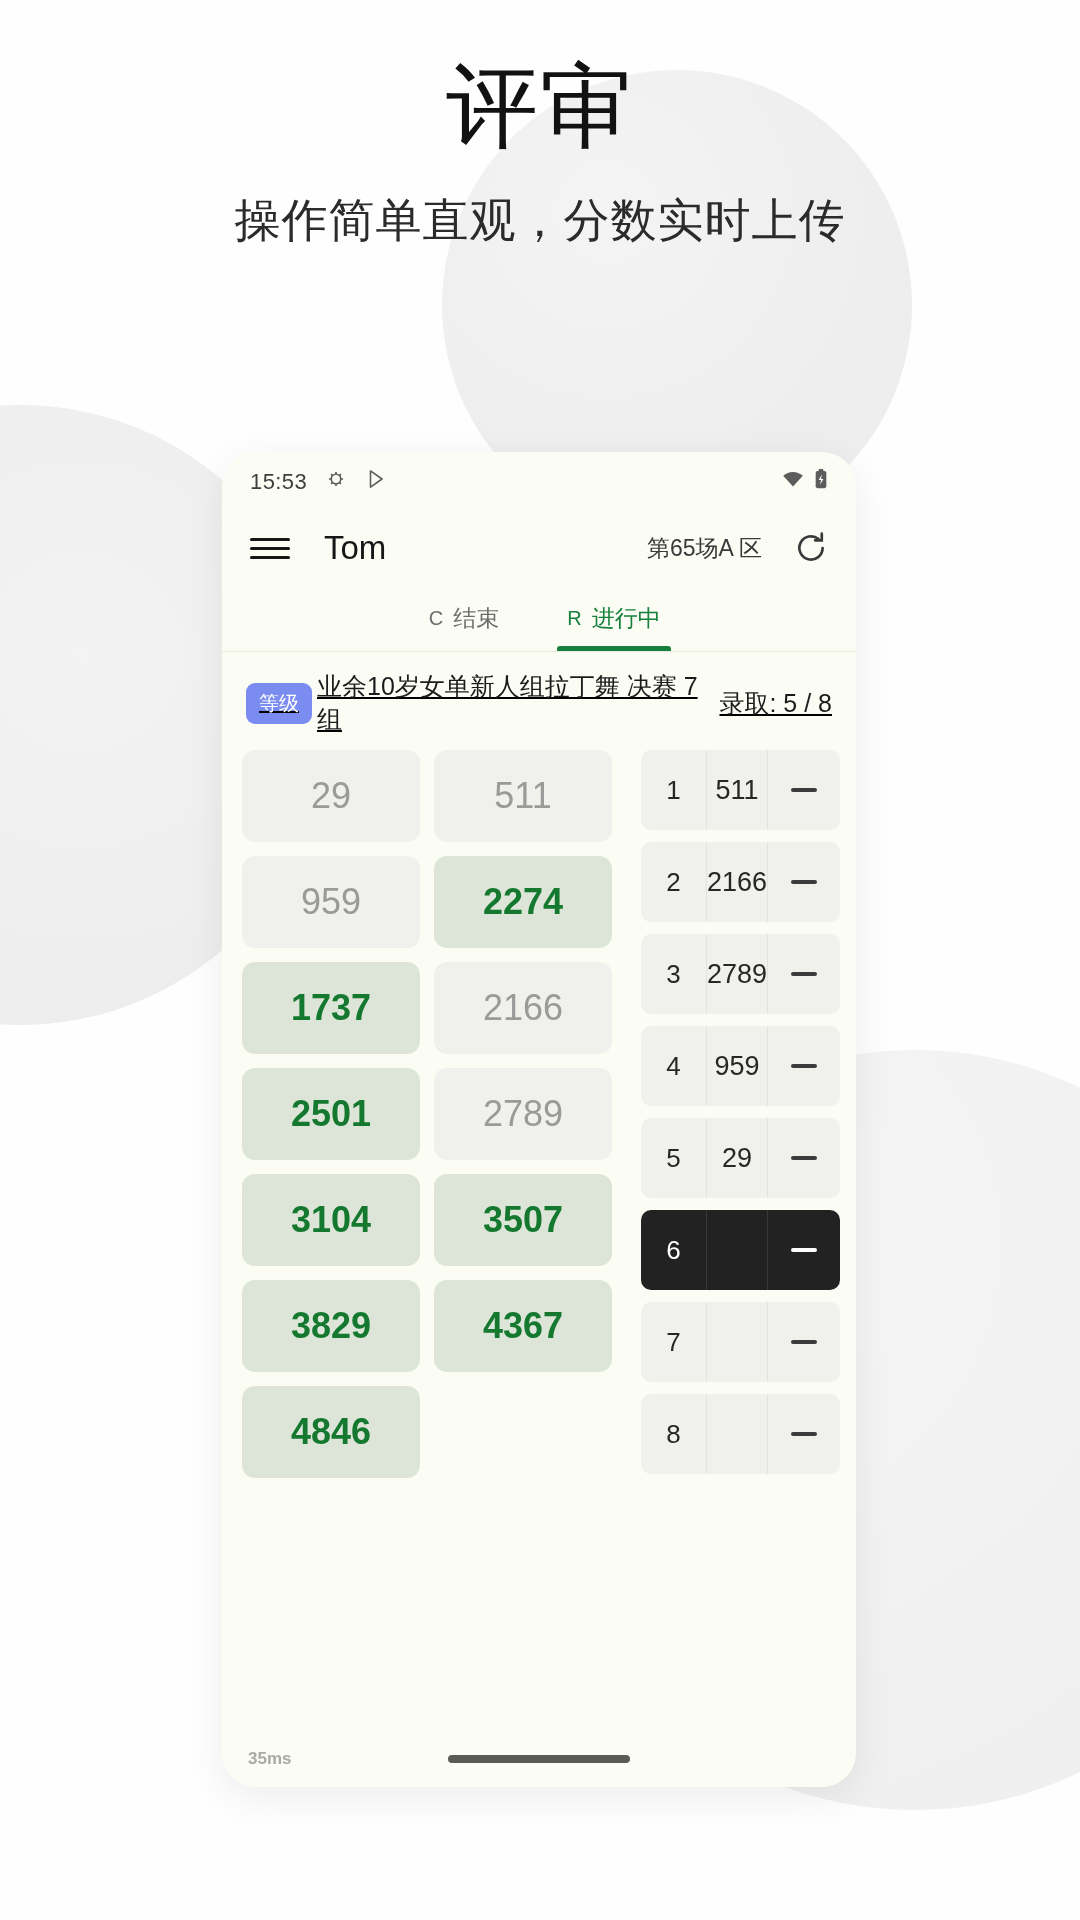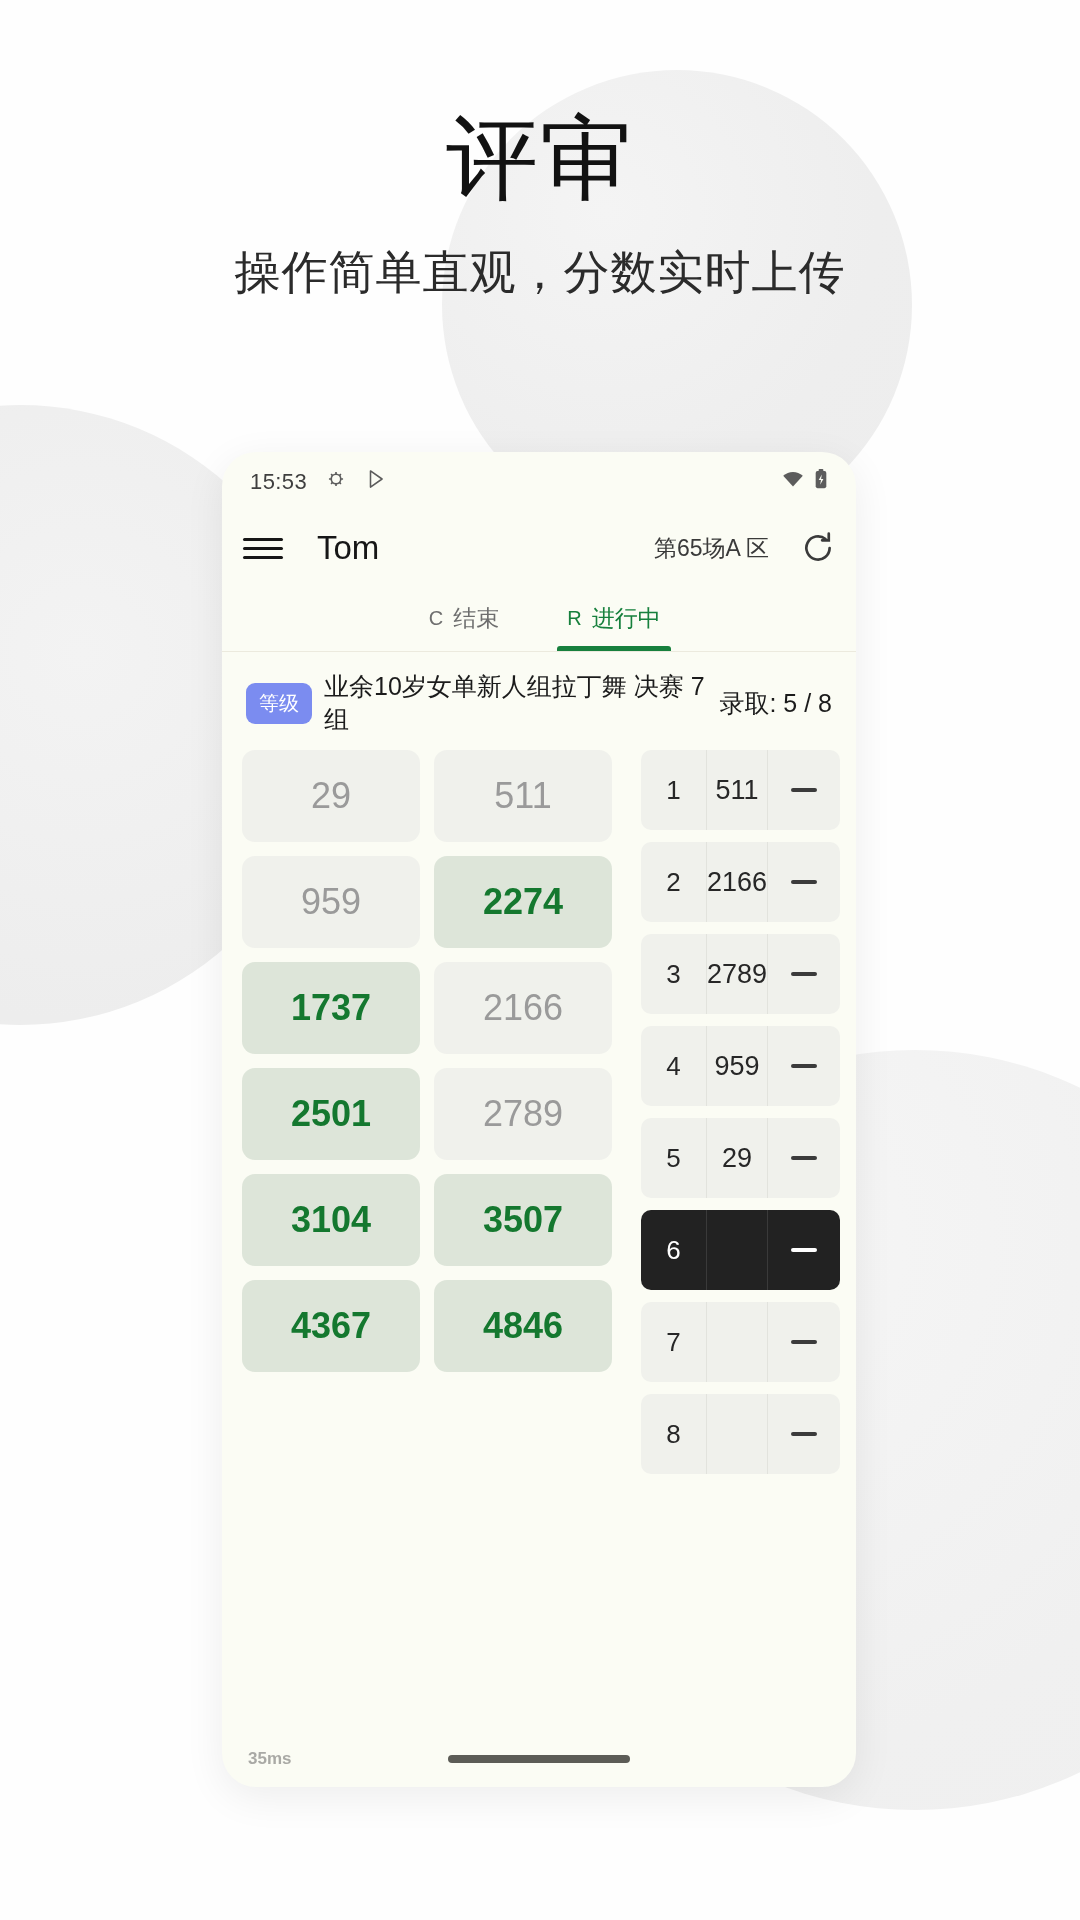--- a/index.html
+++ b/index.html
@@ -30,21 +30,21 @@
   }
   #blob-br {
     width: 760px; height: 760px;
     right: -215px; top: 1050px;
     background: radial-gradient(circle at 25% 25%, #f6f6f6 0%, #f0f0f0 65%, #efefef 100%);
   }
 
   
   #hero { position: absolute; left: 0; top: 0; width: 1080px; text-align: center; }
   #hero-title {
-    margin-top: 112px;
+    margin-top: 60px;
     font-size: 92px;
     line-height: 1.0;
     font-weight: 400;
     color: #121212;
     letter-spacing: 2px;
   }
   #hero-sub {
     margin-top: 38px;
     font-size: 46px;
     font-weight: 300;
@@ -73,21 +73,21 @@
   }
   #statusbar .time { font-size: 22px; color: #3f3f3f; letter-spacing: 0.4px; }
   #statusbar .sb-left { display: flex; align-items: flex-end; gap: 18px; }
   #statusbar .spacer { flex: 1; }
   #statusbar .sb-right { display: flex; align-items: center; gap: 9px; }
 
   
   #appbar {
     height: 76px; flex: 0 0 76px;
     display: flex; align-items: center;
-    padding: 0 21px;
+    padding: 0 28px;
     justify-content: center;
   }
   #menu-btn { width: 40px; display: flex; flex-direction: column; gap: 6px; cursor: pointer; }
   #menu-btn i { display: block; height: 3px; background: #161616; border-radius: 2px; }
   #appbar-title {
     margin-left: 34px;
     font-size: 33px; color: #161616; font-weight: 400;
   }
   #appbar .spacer { flex: 1; }
   #match-label { font-size: 23px; color: #3a3a3a; }
@@ -113,21 +113,22 @@
   .tab.active .tcode { color: #17803d; }
   .tab.active::after {
     content: ""; position: absolute; bottom: 0; left: 18px; right: 18px;
     height: 5px; background: #17803d; border-radius: 3px 3px 0 0;
   }
 
   
   #event-header {
     display: flex; align-items: center;
     padding: 18px 24px 14px 24px;
-    gap: 12px;
+    gap: 5px;
+    text-decoration: underline;
   }
   #grade-badge {
     flex: 0 0 auto;
     background: #7b8cf0; color: #ffffff;
     font-size: 20px;
     padding: 7px 13px; border-radius: 9px;
   }
   #event-title {
     flex: 1 1 auto;
     font-size: 25px; color: #1b1b1b; line-height: 1.32;
@@ -293,20 +294,21 @@
           <div class="num-tile off">29</div>
           <div class="num-tile off">511</div>
           <div class="num-tile off">959</div>
           <div class="num-tile on">2274</div>
           <div class="num-tile on">1737</div>
           <div class="num-tile off">2166</div>
           <div class="num-tile on">2501</div>
           <div class="num-tile off">2789</div>
           <div class="num-tile on">3104</div>
           <div class="num-tile on">3507</div>
+          <div class="num-tile on">3829</div>
           <div class="num-tile on">4367</div>
           <div class="num-tile on">4846</div>
         </div>
       <div id="rank-list">
           <div class="rank-row">
             <div class="rk">1</div>
             <div class="rv">511</div>
             <div class="rd">
               <span class="dash"></span>
             </div>

